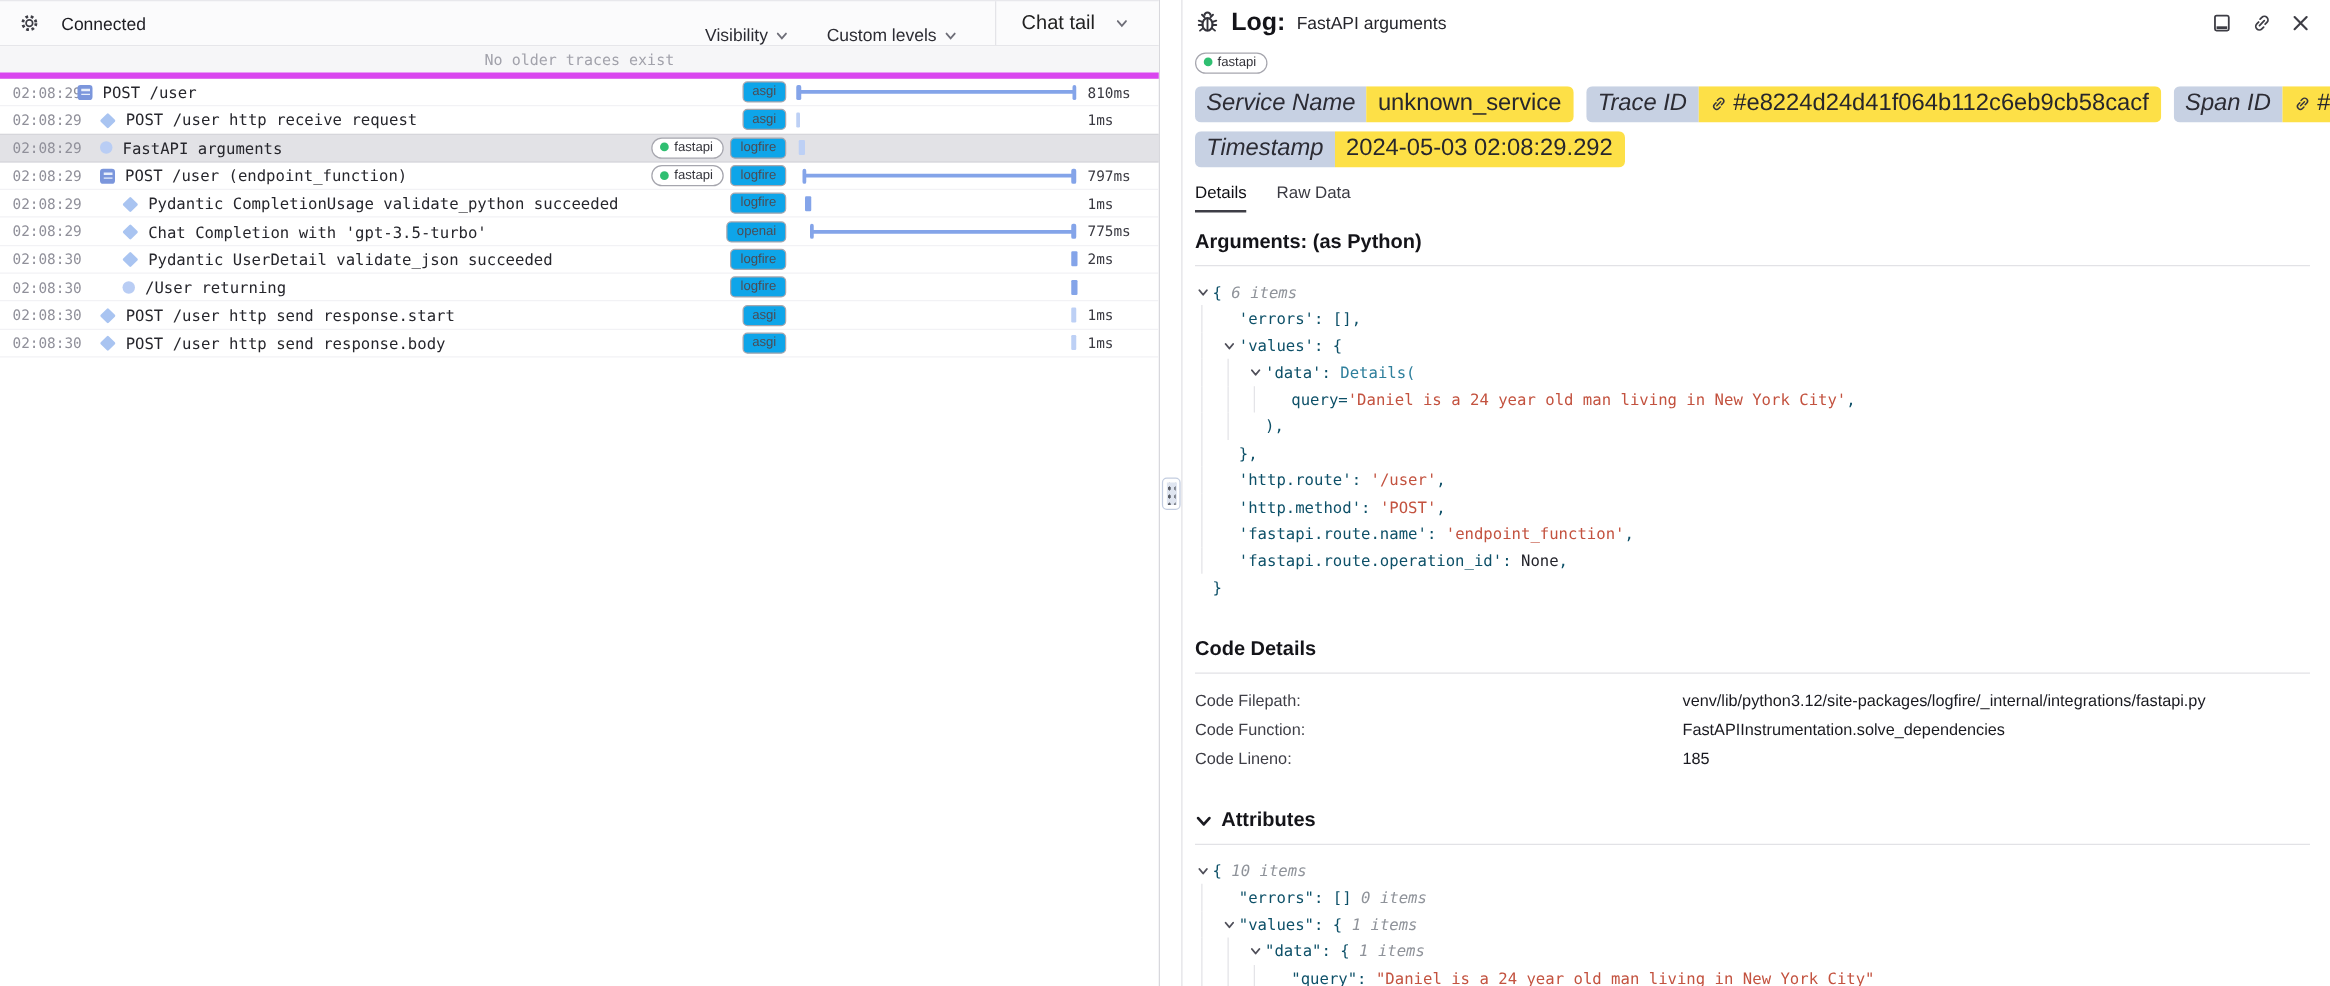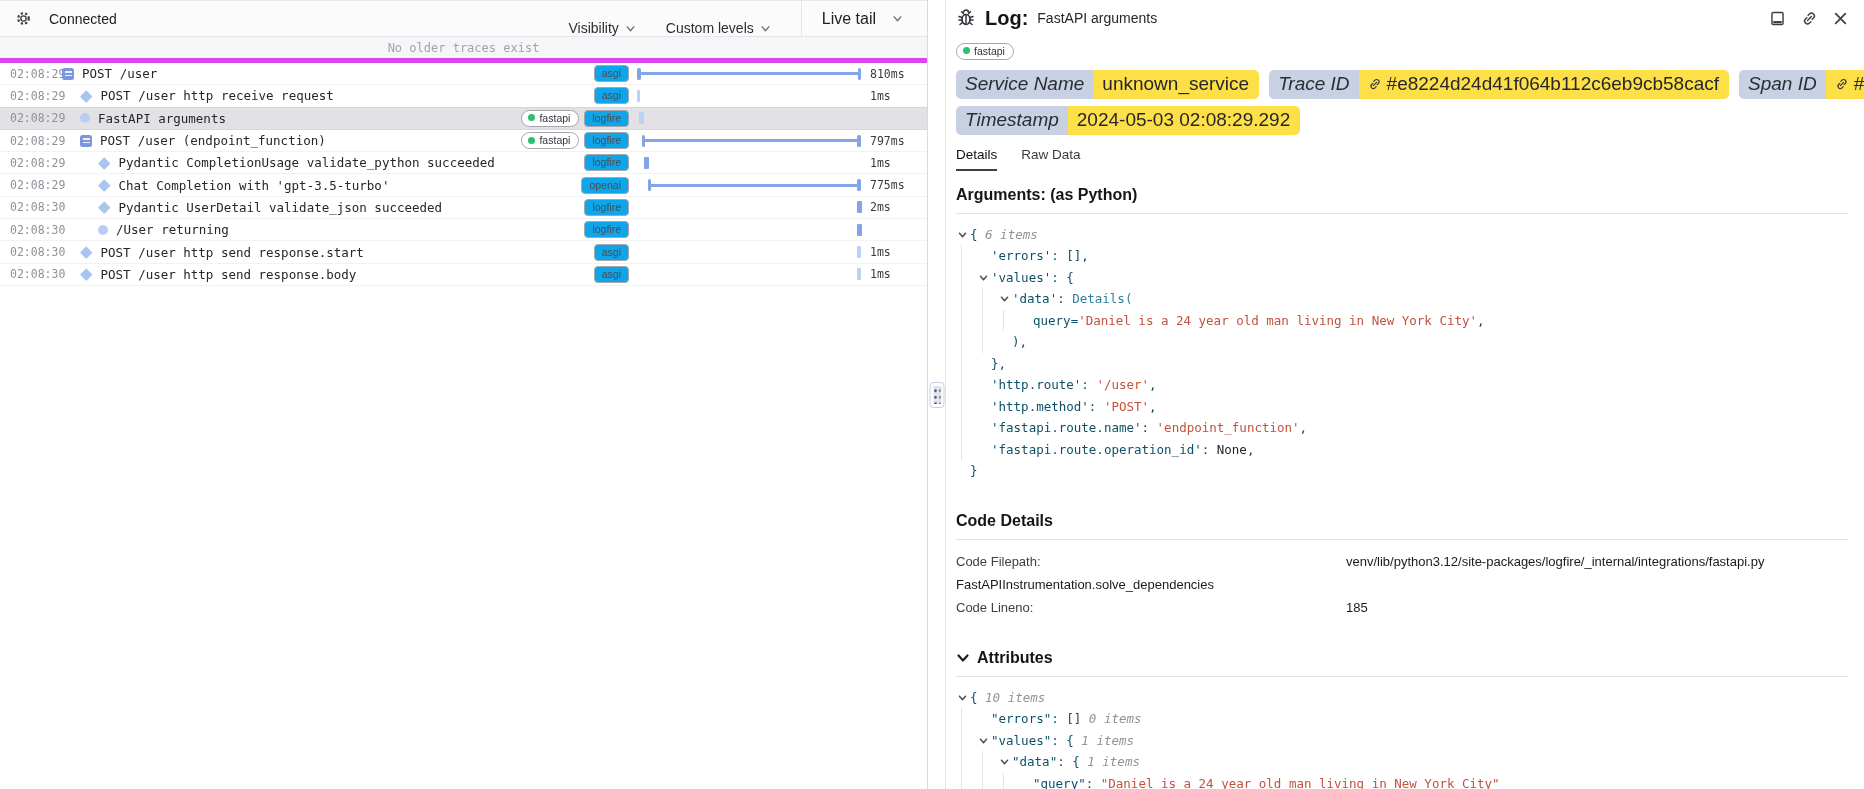--- a/index.html
+++ b/index.html
@@ -111,21 +111,21 @@
               <path d="M2 3.5 5 7 8 3.5" fill="none" stroke="currentColor" stroke-width="1.3" stroke-linecap="round"></path>
             </svg>
         </div>
         <div class="dropdown">
           <span>Custom levels</span>
           <svg class="chev-sm" viewBox="0 0 10 10">
               <path d="M2 3.5 5 7 8 3.5" fill="none" stroke="currentColor" stroke-width="1.3" stroke-linecap="round"></path>
             </svg>
         </div>
         <div class="live-tail-cell">
-          <span>Live tail</span>
+          <span>Chat tail</span>
           <svg class="chev-sm" viewBox="0 0 10 10">
               <path d="M2 3.5 5 7 8 3.5" fill="none" stroke="currentColor" stroke-width="1.3" stroke-linecap="round"></path>
             </svg>
         </div>
       </div>
     </div>
     <div class="banner">No older traces exist</div>
     <div id="trace-rows">
         <div class="trow">
           <span class="ttime">02:08:29</span>
@@ -374,20 +374,21 @@
       </div>
 
     <h2 class="section-head mt-lg">Code Details</h2>
     <hr class="sep">
     <div class="kv" id="code-rows">
         <div class="kvrow">
           <span class="kvlabel">Code Filepath:</span>
           <span class="kvvalue">venv/lib/python3.12/site-packages/logfire/_internal/integrations/fastapi.py</span>
         </div>
         <div class="kvrow">
+          <span class="kvlabel">Code Function:</span>
           <span class="kvvalue">FastAPIInstrumentation.solve_dependencies</span>
         </div>
         <div class="kvrow">
           <span class="kvlabel">Code Lineno:</span>
           <span class="kvvalue">185</span>
         </div>
       </div>
 
     <h2 class="section-head mt-lg">
       <svg class="attr-chev" viewBox="0 0 14 14">

